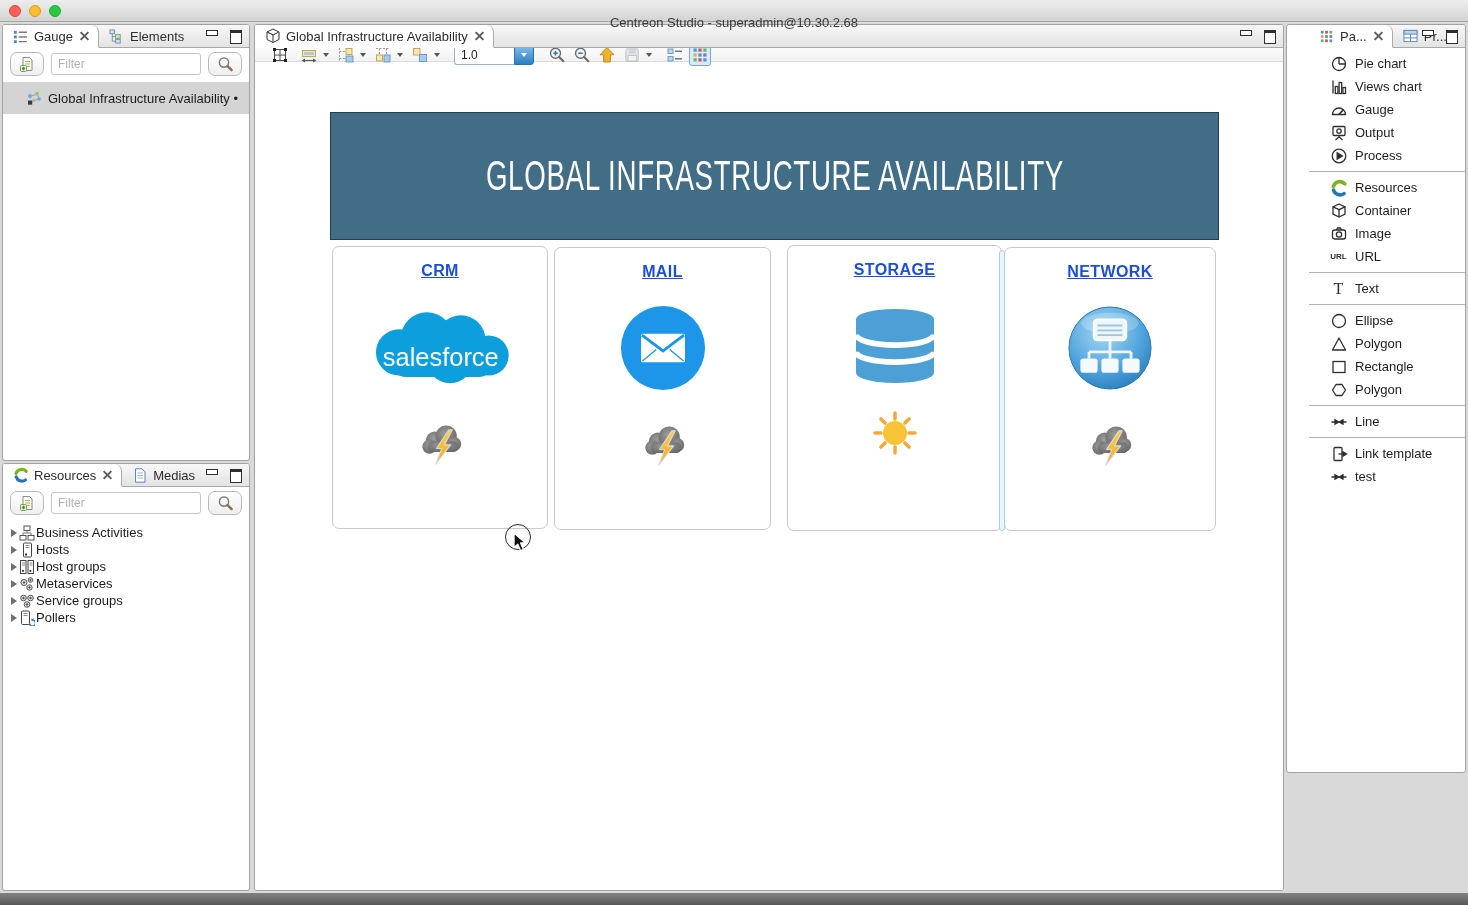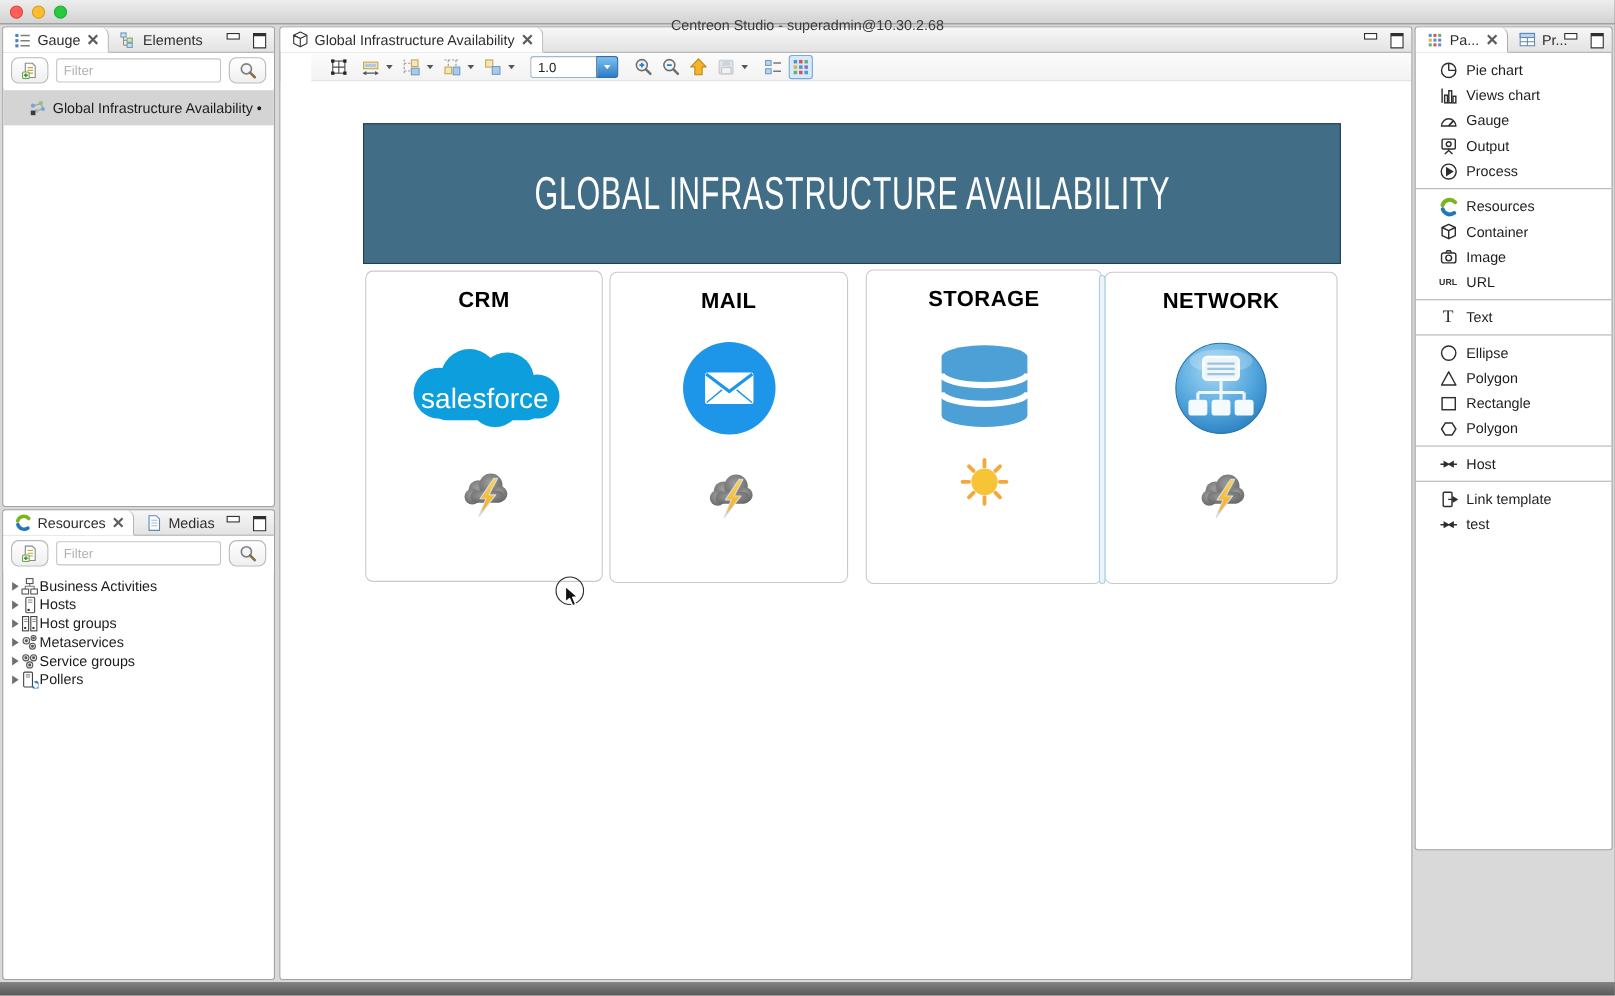--- a/index.html
+++ b/index.html
@@ -17,21 +17,21 @@
   .title-text { position:absolute; left:0; width:100%; top:15px; text-align:center; font-size:13px; color:#3a3a3a; }
   .bottombar { position:absolute; left:0; top:893px; width:1468px; height:12px;
     background:linear-gradient(#828282,#595959); }
 
   .main { position:absolute; left:0; top:22px; width:1468px; height:871px; background:#d9d9d9; }
 
   .part { position:absolute; background:#fff; border:1px solid #a2a2a2; border-radius:3px; overflow:hidden; }
   #views-part { left:2px; top:2px; width:248px; height:437px; }
   #resources-part { left:2px; top:441px; width:248px; height:428px; }
   #editor-part { left:254px; top:2px; width:1030px; height:867px;text-align:center; }
-  #palette-part { left:1286px; top:2px; width:180px; height:749px; }
+  #palette-part { left:1286px; top:2px; width:180px; height:749px;padding-left:22px; }
 
   
   .tabbar { position:relative; height:23px; background:linear-gradient(#f7f7f7,#e3e3e3);
     border-bottom:1px solid #a9a9a9; display:flex; align-items:stretch; }
   .tab { display:flex; align-items:center; gap:5px; padding:0 9px; font-size:13px; color:#2d2d2d; white-space:nowrap; }
   .tab.active { background:#fff; border-right:1px solid #adadad; border-top-right-radius:7px;
     margin-bottom:-1px; border-bottom:1px solid #fff; }
   .x-icon { position:relative; width:9px; height:9px; margin-left:2px; }
   .x-icon::before,.x-icon::after { content:""; position:absolute; left:-1px; top:3.5px; width:11px; height:2px; background:#5d5d5d; }
   .x-icon::before { transform:rotate(45deg); } .x-icon::after { transform:rotate(-45deg); }
@@ -50,41 +50,41 @@
 
   
   .tree { font-size:13px; color:#1b1b1b; padding-top:2px; }
   .tree-row { height:32px; display:flex; align-items:center; gap:6px; padding-left:8px; }
   .tree-row.sel { background:#d4d4d4; padding-left:22px; }
   .tree-row-2 { height:17px; display:flex; align-items:center; gap:1px; padding-left:8px; }
   .tri { width:0; height:0; border-left:6px solid #6f6f6f; border-top:4px solid transparent; border-bottom:4px solid transparent; flex:0 0 auto; }
   .ticon { width:17px; height:16px; display:flex; align-items:center; justify-content:center; flex:0 0 auto; }
 
   
-  .ed-toolbar { height:26px; display:flex; align-items:center; padding-left:14px; gap:3px;
-    background:linear-gradient(#fcfcfc,#f2f2f2); border-bottom:1px solid #dcdcdc;margin-left:28px; }
+  .ed-toolbar { height:14px; display:flex; align-items:center; padding-left:14px; gap:3px;
+    background:linear-gradient(#fcfcfc,#f2f2f2); border-bottom:1px solid #dcdcdc; }
   .tbtn { width:22px; height:22px; display:flex; align-items:center; justify-content:center; border-radius:3px; }
   .chev { width:0; height:0; border-top:4px solid #555; border-left:3.5px solid transparent; border-right:3.5px solid transparent; margin:0 3px 0 0; }
   .zoom-combo { display:flex; height:20px; margin:0 9px 0 8px; }
   .zoom-value { width:60px; border:1px solid #9bb3c6; border-right:none; background:#fff; font-size:12px;
     display:flex; align-items:center; padding-left:6px; border-radius:3px 0 0 3px; color:#222; }
   .zoom-drop { width:20px; background:linear-gradient(#7cc0f0,#2d7dc2); border:1px solid #2d6da8;
     border-radius:0 3px 3px 0; display:flex; align-items:center; justify-content:center; }
   .zoom-drop .chev { border-top-color:#fff; margin:0; }
   .tbtn.pressed { border:1px solid #7aa7d6; background:#d8eaf8; }
 
   #canvas { position:absolute; left:0; top:49px; width:1028px; height:818px; background:#fff; }
 
   .banner { position:absolute; left:75px; top:38px; width:889px; height:128px; background:#426d87;
     border:1px solid #23404f; display:flex; align-items:center; justify-content:center; }
   .banner-title { font-size:42px; color:#fff; white-space:nowrap; transform:scaleX(0.66); letter-spacing:1px; }
 
   .card { position:absolute; background:#fff; border:1px solid #c9c9c9; border-radius:7px;
     display:flex; flex-direction:column; align-items:center; }
-  .card-title { margin-top:15px; font-size:20px; font-weight:bold; letter-spacing:0.4px; color:#000000; }
+  .card-title { margin-top:15px; font-size:16px; font-weight:bold; letter-spacing:0.4px; color:#1d4ed8;text-decoration:underline; }
   .logo-box { margin-top:22px; height:90px; display:flex; align-items:center; justify-content:center; }
   .status-box { margin-top:26px; }
 
   .vdivider { position:absolute; left:744px; top:176px; width:6px; height:281px;
     border:1px solid #a8cfe3; background:#eaf4fa; border-radius:3px; z-index:3; }
 
   .click-circle { position:absolute; left:250px; top:450px; width:26px; height:26px;
     border:1.6px solid #2b2b2b; border-radius:50%; z-index:4; }
   .cursor-arrow { position:absolute; left:258px; top:458px; z-index:5; }
 
@@ -720,21 +720,21 @@
       <div class="pal-div"></div>
 
       <div class="pal-item">
         <span class="pal-icon">
             <svg width="18" height="18" viewBox="0 0 18 18" stroke="#2e2e2e" stroke-width="1.3">
               <path d="M1.5,9 H5 M16.5,9 H13" fill="none"></path>
               <path d="M5,6.8 L8.8,9 L5,11.2 Z" fill="#2e2e2e"></path>
               <path d="M13,6.8 L9.2,9 L13,11.2 Z" fill="#2e2e2e"></path>
             </svg>
           </span>
-        <span>Host</span>
+        <span>Line</span>
       </div>
 
       <div class="pal-div"></div>
 
       <div class="pal-item">
         <span class="pal-icon">
             <svg width="18" height="18" viewBox="0 0 18 18" stroke="#2e2e2e" stroke-width="1.3">
               <rect x="4" y="2.5" width="8" height="13" rx="1" fill="none"></rect>
               <path d="M8.5,9 H13.5" fill="none"></path>
               <path d="M13,6.9 L16.5,9 L13,11.1 Z" fill="#2e2e2e"></path>

